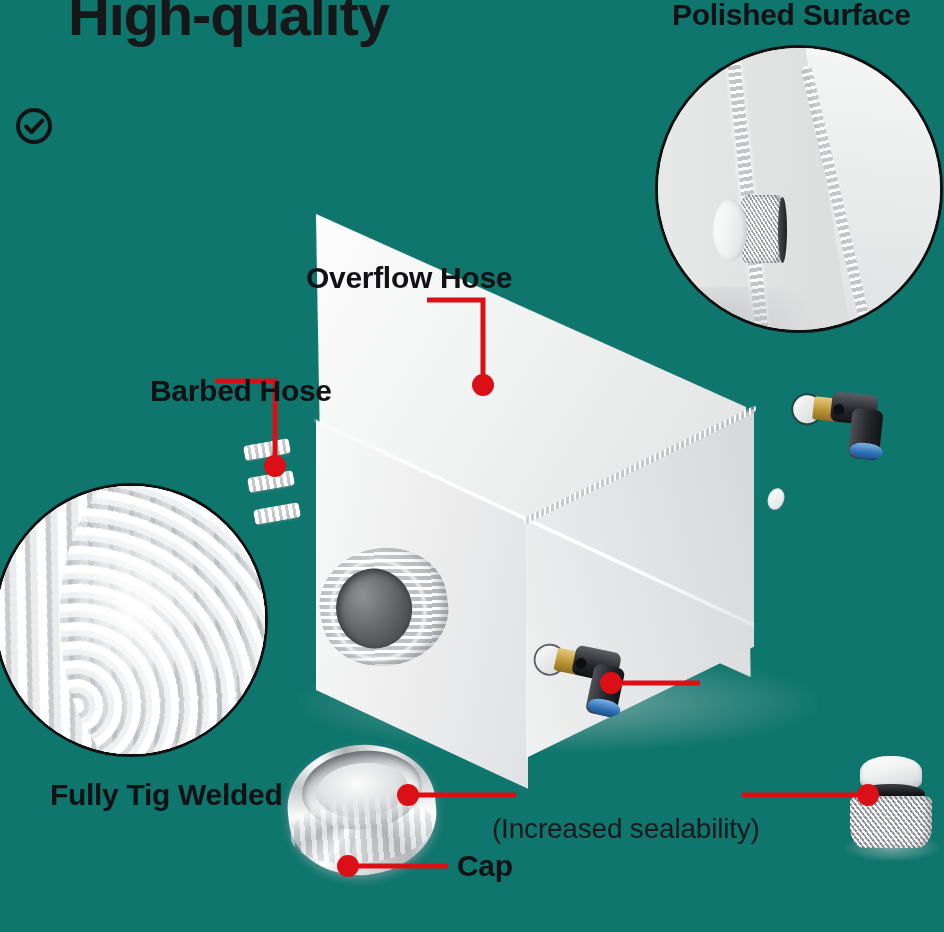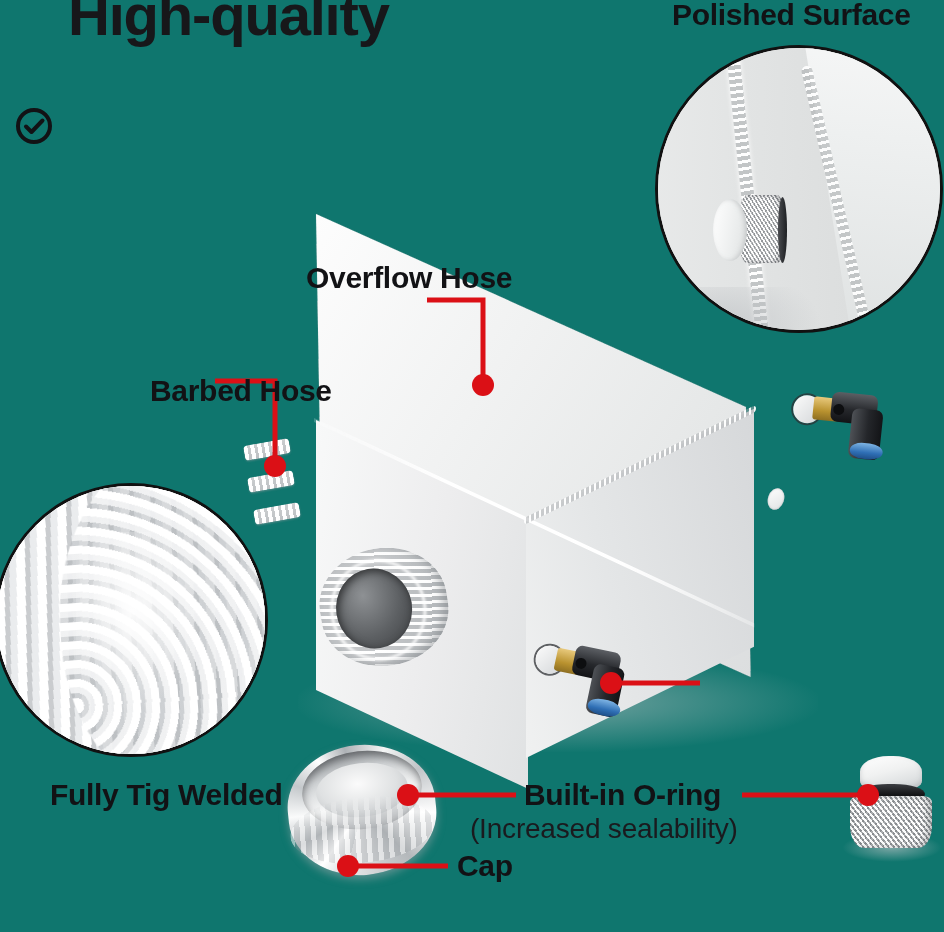--- a/index.html
+++ b/index.html
@@ -551,19 +551,18 @@
 
   <div class="callout" style="left:672px;top:-2px;font-size:30px;">Polished Surface</div>
 
   <div class="callout" style="left:306px;top:261px;font-size:30px;">Overflow Hose</div>
 
   <div class="callout" style="left:150px;top:342px;font-size:30px;margin-top:32px;">Barbed Hose</div>
 
 
   <div class="callout" style="left:18px;top:778px;font-size:30px;margin-left:32px;">Fully Tig Welded</div>
 
-  <div class="callout" style="left:524px;top:778px;font-size:30px;">Built-in O-ring</div>
-
-  <div class="sub-note" style="left:470px;top:813px;font-size:28px;">(Increased sealability)</div>
+
+  <div class="sub-note" style="left:492px;top:813px;font-size:28px;">(Increased sealability)</div>
 
   <div class="callout" style="left:457px;top:849px;font-size:30px;">Cap</div>
 
 </div>
 
 </body></html>

